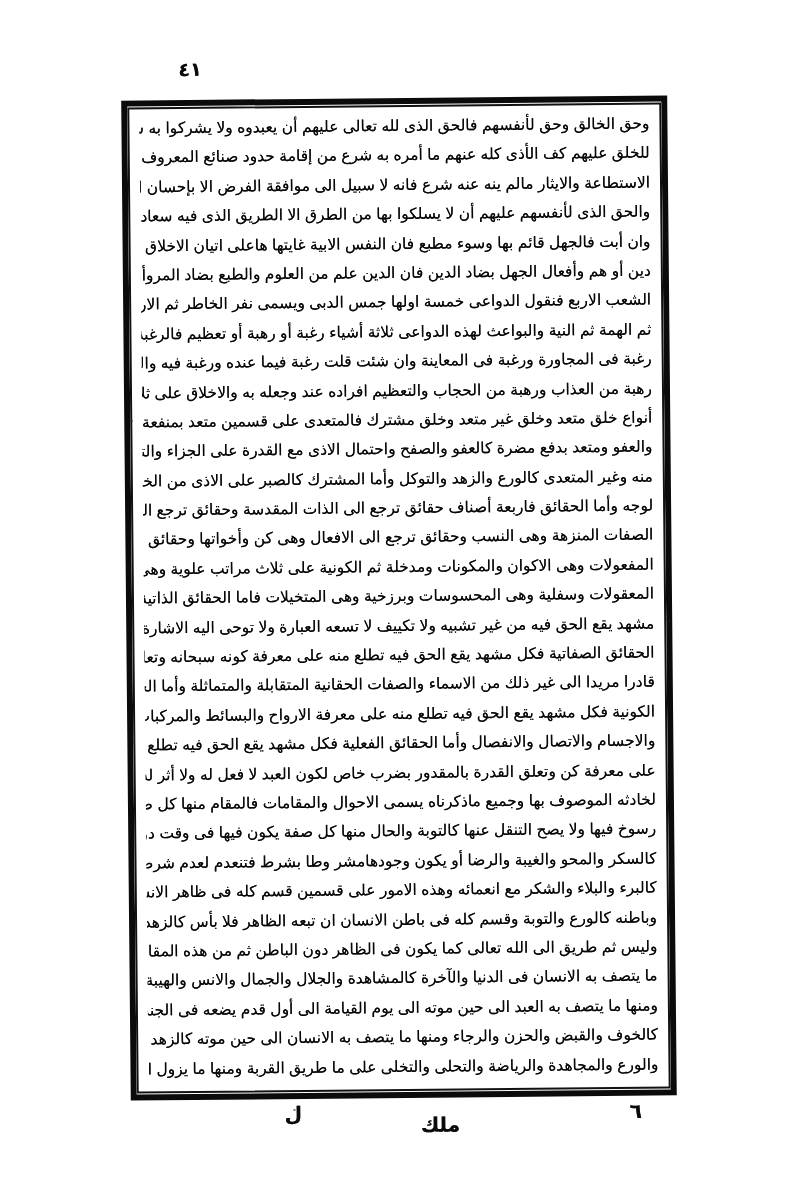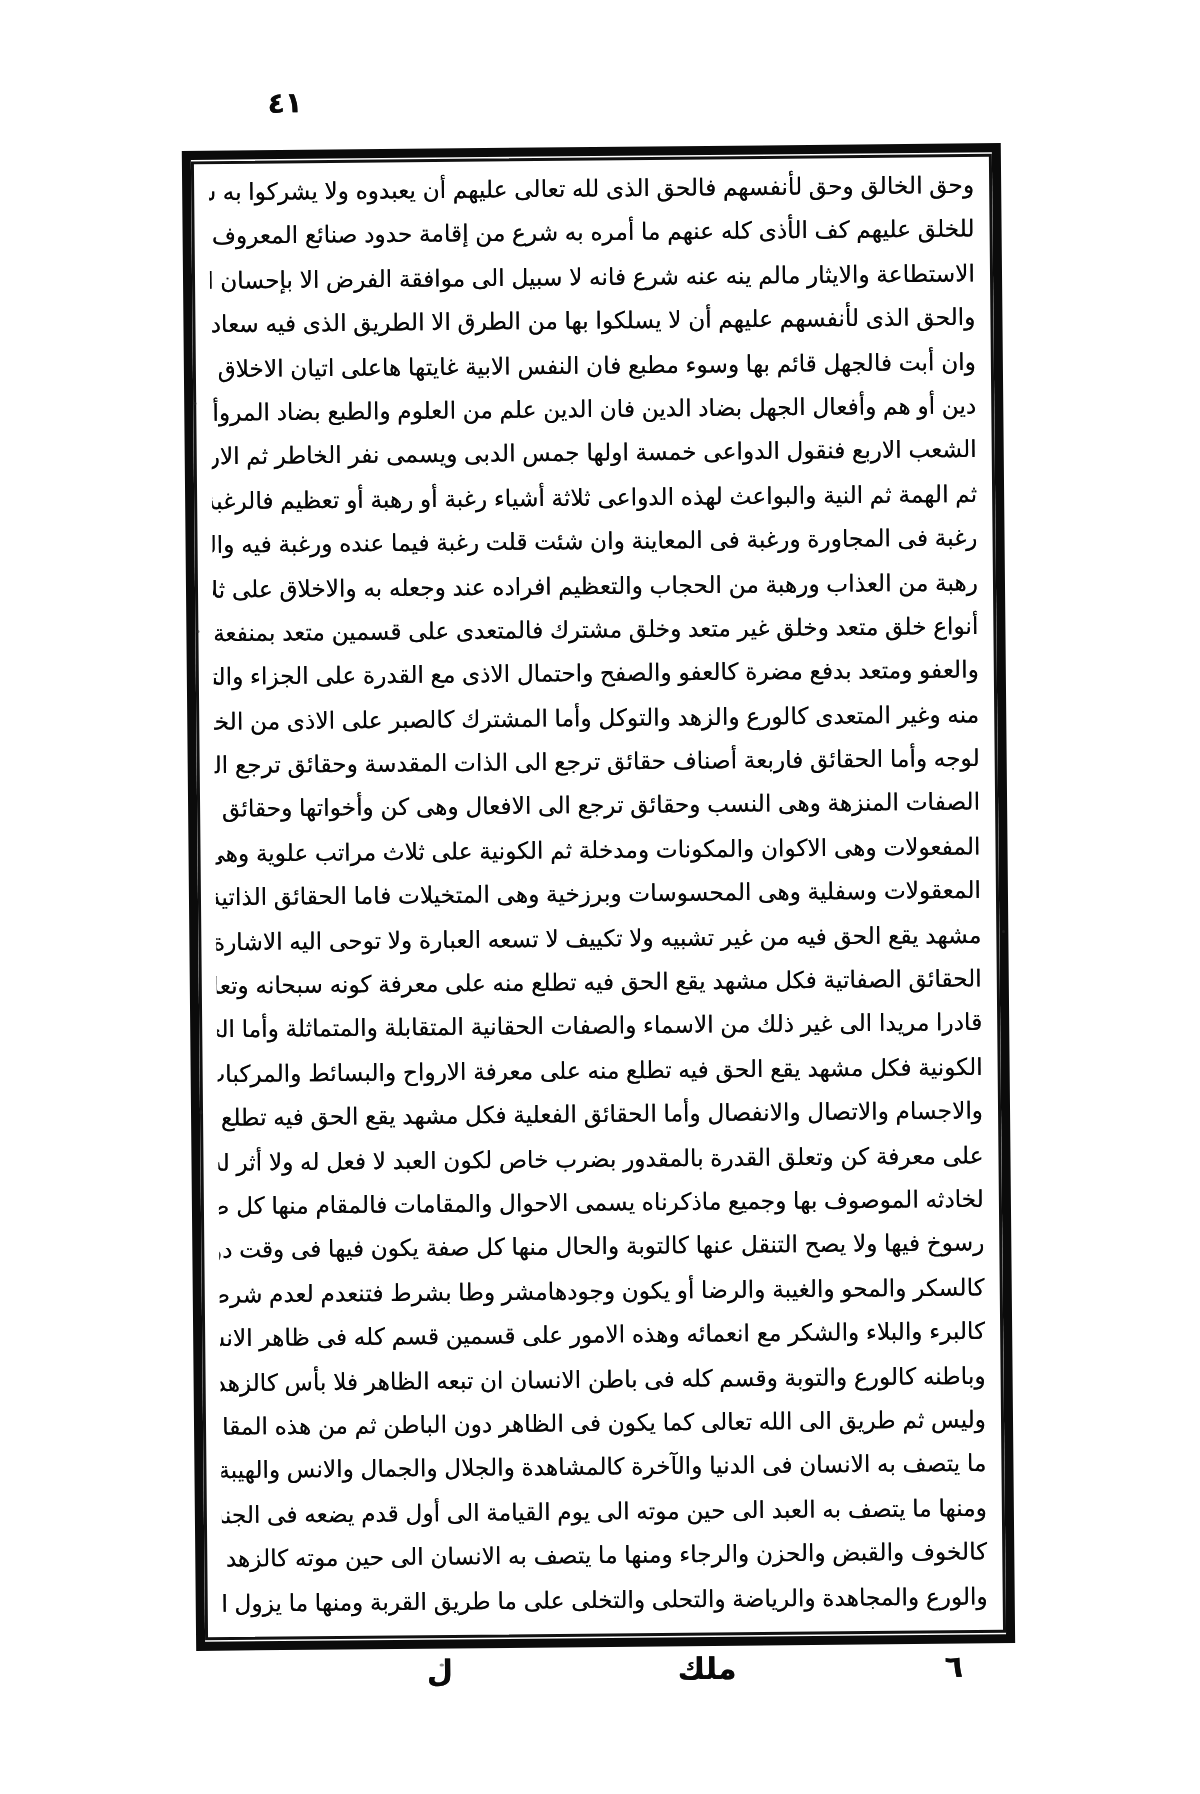--- a/index.html
+++ b/index.html
@@ -113,21 +113,21 @@
   #colophon-row div {
     position: absolute;
     top: 0;
     font-family: "DejaVu Sans", sans-serif;
     font-size: 20px;
     font-weight: 700;
     color: #0a0a0a;
     line-height: 26px;
   }
   #catchword-right { right: 30px; }
-  #catchword-mid   { right: 181px; font-size: 17px; }
+  #catchword-mid   { right: 212px; font-size: 17px; margin-top: 12px; }
   #catchword-left  { right: 370px; }
 
   
   .speckle {
     position: absolute;
     background: #2a2a2a;
     border-radius: 50%;
     opacity: 0.55;
   }
 </style>

